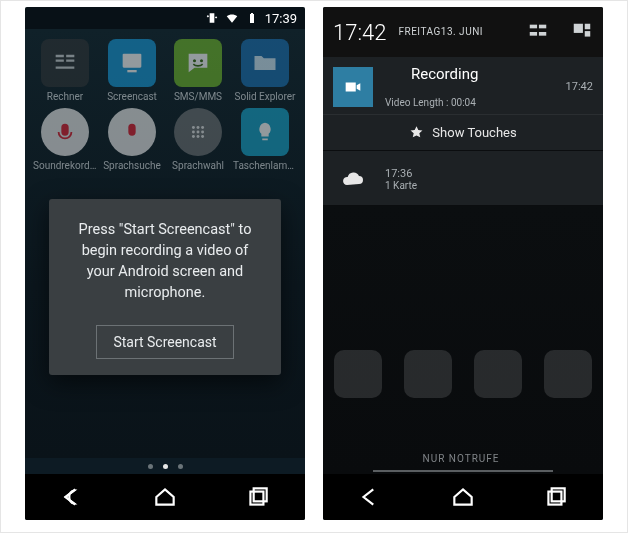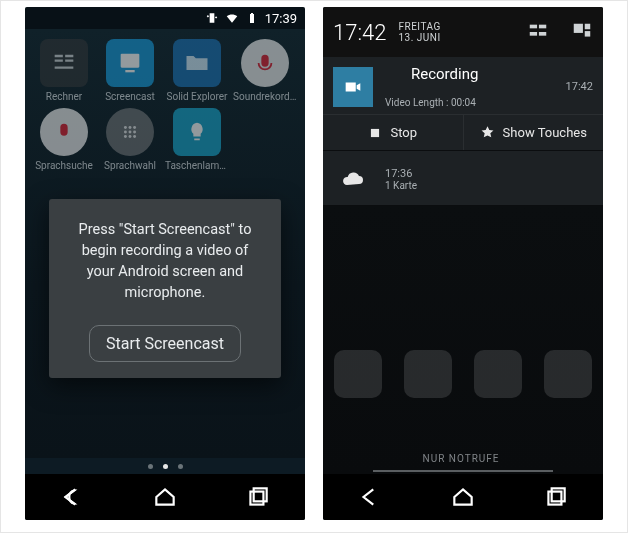--- a/index.html
+++ b/index.html
@@ -90,22 +90,22 @@
     text-align: center;
     color: #e9ecee;
     box-shadow: 0 8px 24px rgba(0,0,0,.55);
   }
   .dialog .msg { font-size: 14.5px; line-height: 1.45; }
   .dialog .btn {
     display: inline-block;
     margin-top: 22px;
     padding: 8px 16px;
     border: 1px solid #6c7275;
-    border-radius: 10px;
-    font-size: 16px;
+    border-radius: 0;
+    font-size: 14px;
     cursor: pointer;
   }
 
   .pager {
     height: 16px;
     display: flex; align-items: center; justify-content: center; gap: 10px;
   }
   .pager .dot { width: 5px; height: 5px; border-radius: 50%; background: #6a7479; }
   .pager .dot.active { background: #e7e7e7; }
 
@@ -121,21 +121,21 @@
   
   .right .shade-header {
     height: 50px;
     background: #111;
     display: flex;
     align-items: center;
     padding: 0 10px;
     gap: 12px;
   }
   .right .shade-header .clock { font-size: 22px; font-weight: 300; color: #fff; }
-  .right .shade-header .date-col { display:flex; flex-direction:column; font-size: 10px; line-height: 1.15; color: #cfd3d5; letter-spacing: .5px; }
+  .right .shade-header .date-col { display:flex; flex-direction:row; font-size: 10px; line-height: 1.15; color: #cfd3d5; letter-spacing: .5px; }
   .right .shade-header .spacer { flex: 1; }
   .right .shade-header .hicon { width: 22px; height: 22px; margin-left: 10px; }
 
   .notif {
     background: #1d2124;
     border-bottom: 1px solid #0b0d0f;
   }
   .notif-main {
     display: flex;
     align-items: center;
@@ -244,20 +244,31 @@
         <div class="app">
           <div class="tile tile-cast">
             <svg width="28" height="28" viewBox="0 0 24 24" fill="#fff">
                 <rect x="4" y="4" width="16" height="12" rx="1"></rect>
                 <rect x="8" y="18" width="8" height="2"></rect>
               </svg>
           </div>
           <span class="lbl">Screencast</span>
         </div>
 
+        <div class="app">
+          <div class="tile tile-sms">
+            <svg width="28" height="28" viewBox="0 0 24 24" fill="#fff">
+                <path d="M4 4h16v12H9l-5 4z"></path>
+                <circle cx="9" cy="10" r="1.3" fill="#3a6b12"></circle>
+                <circle cx="15" cy="10" r="1.3" fill="#3a6b12"></circle>
+                <path d="M8 13c2 2 6 2 8 0" stroke="#3a6b12" stroke-width="1.4" fill="none"></path>
+              </svg>
+          </div>
+          <span class="lbl">SMS/MMS</span>
+        </div>
 
         <div class="app">
           <div class="tile tile-files">
             <svg width="28" height="28" viewBox="0 0 24 24" fill="#cfe8f7">
                 <path d="M3 6h6l2 2h10v10H3z"></path>
               </svg>
           </div>
           <span class="lbl">Solid Explorer</span>
         </div>
 
@@ -374,26 +385,20 @@
             </svg>
         </div>
         <div class="title-col">
           <div class="title">Recording</div>
           <div class="sub">Video Length : 00:04</div>
         </div>
         <div class="ts">17:42</div>
       </div>
       <div class="notif-actions">
         <div class="act">
-          <svg width="14" height="14" viewBox="0 0 24 24" fill="#e7e7e7">
-              <rect x="5" y="5" width="14" height="14"></rect>
-            </svg>
-          <span>Stop</span>
-        </div>
-        <div class="act">
           <svg width="15" height="15" viewBox="0 0 24 24" fill="#e7e7e7">
               <path d="M12 2l2.9 6 6.6.6-5 4.6 1.5 6.5L12 16.9 6 19.7l1.5-6.5-5-4.6 6.6-.6z"></path>
             </svg>
           <span>Show Touches</span>
         </div>
       </div>
     </div>
 
     <div class="notif weather">
       <div class="notif-main">

